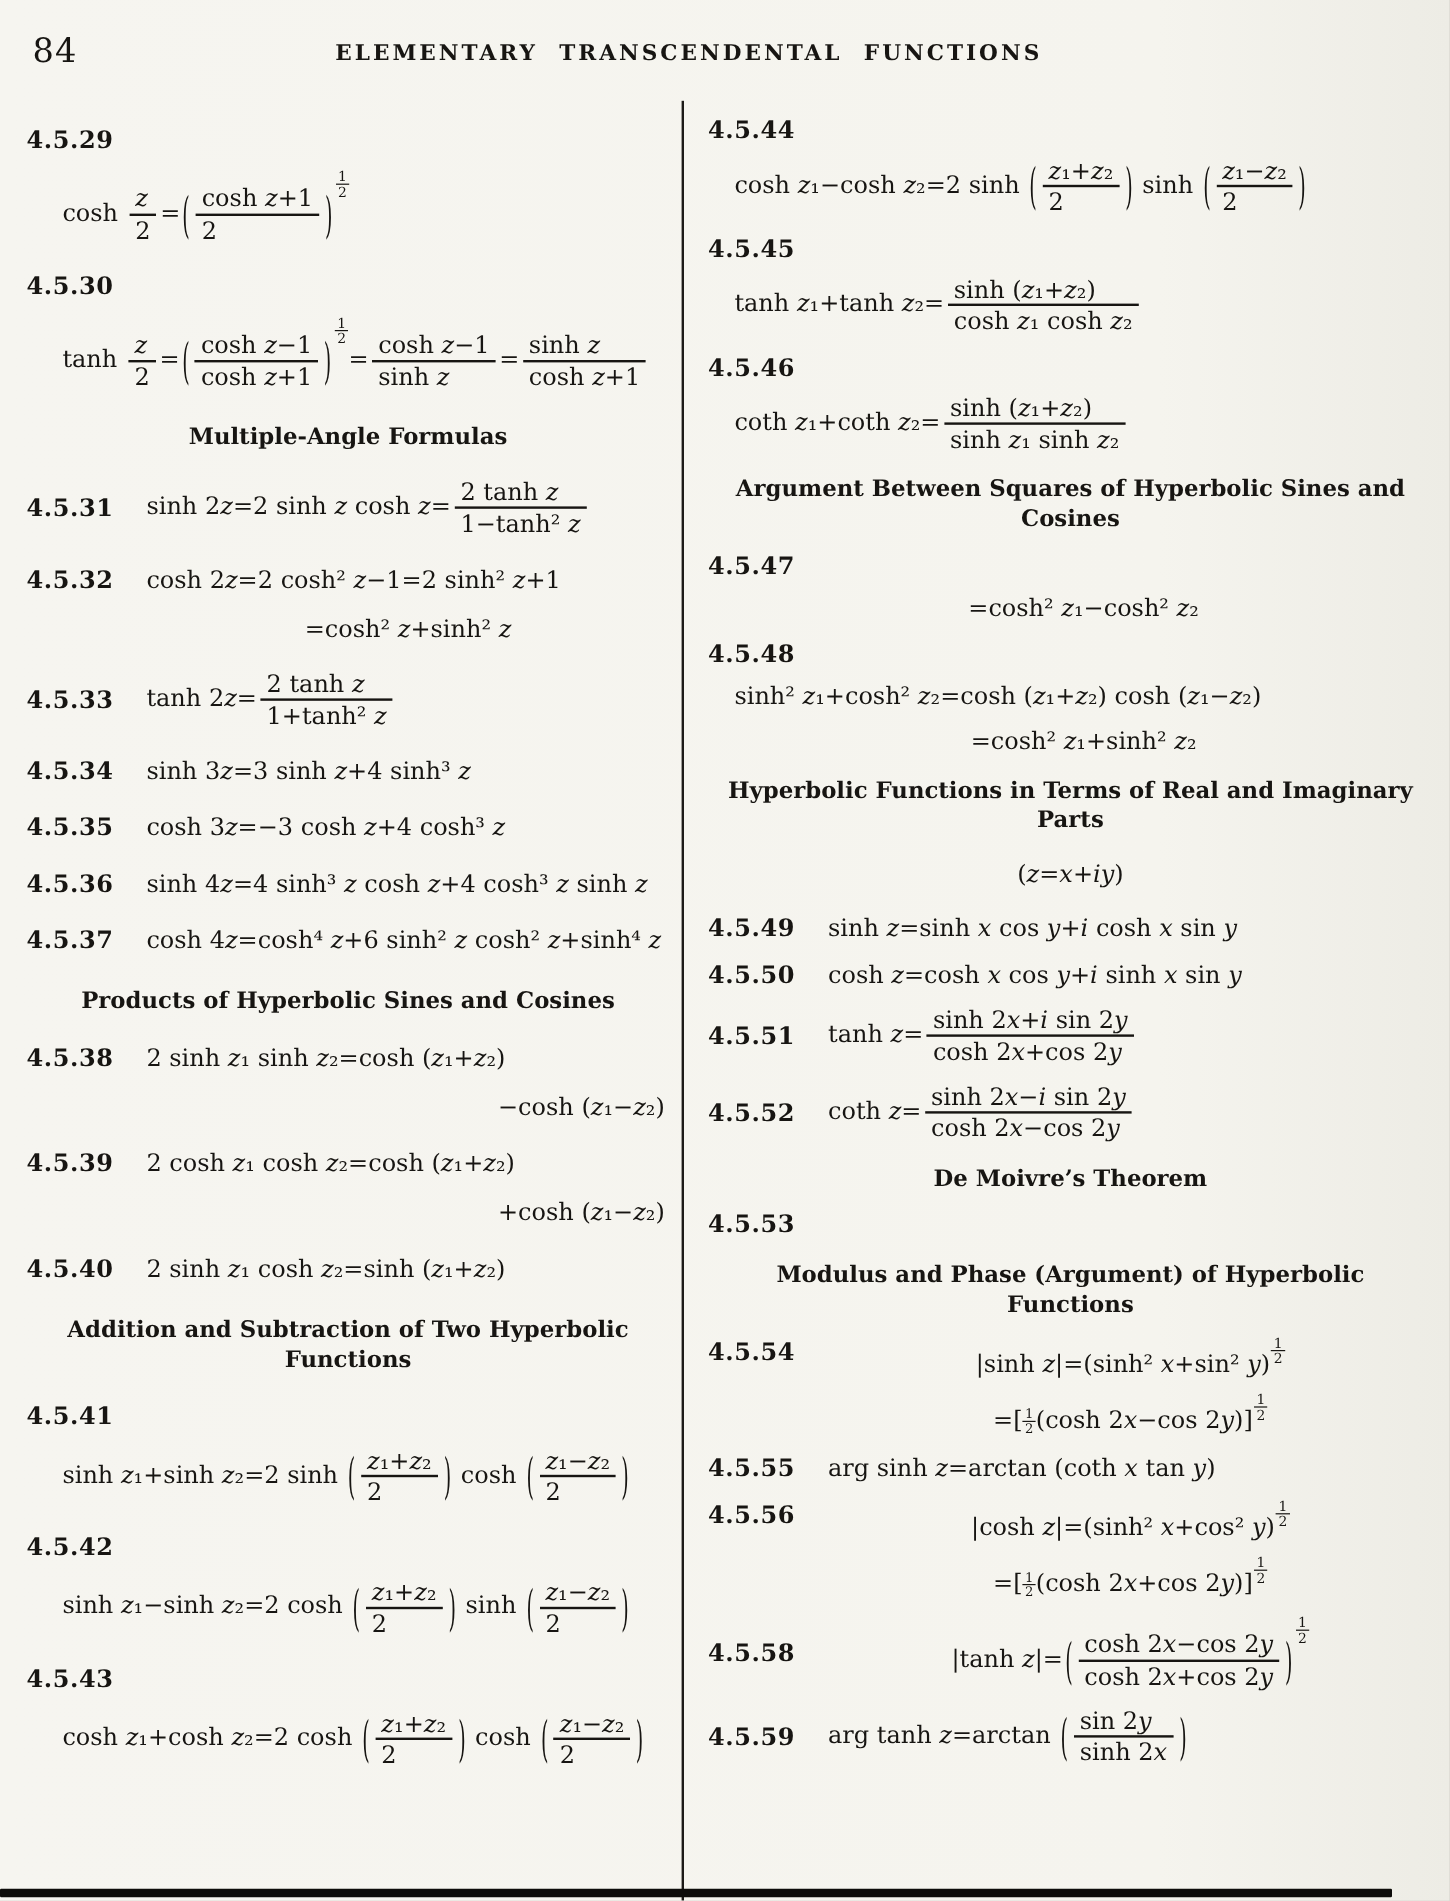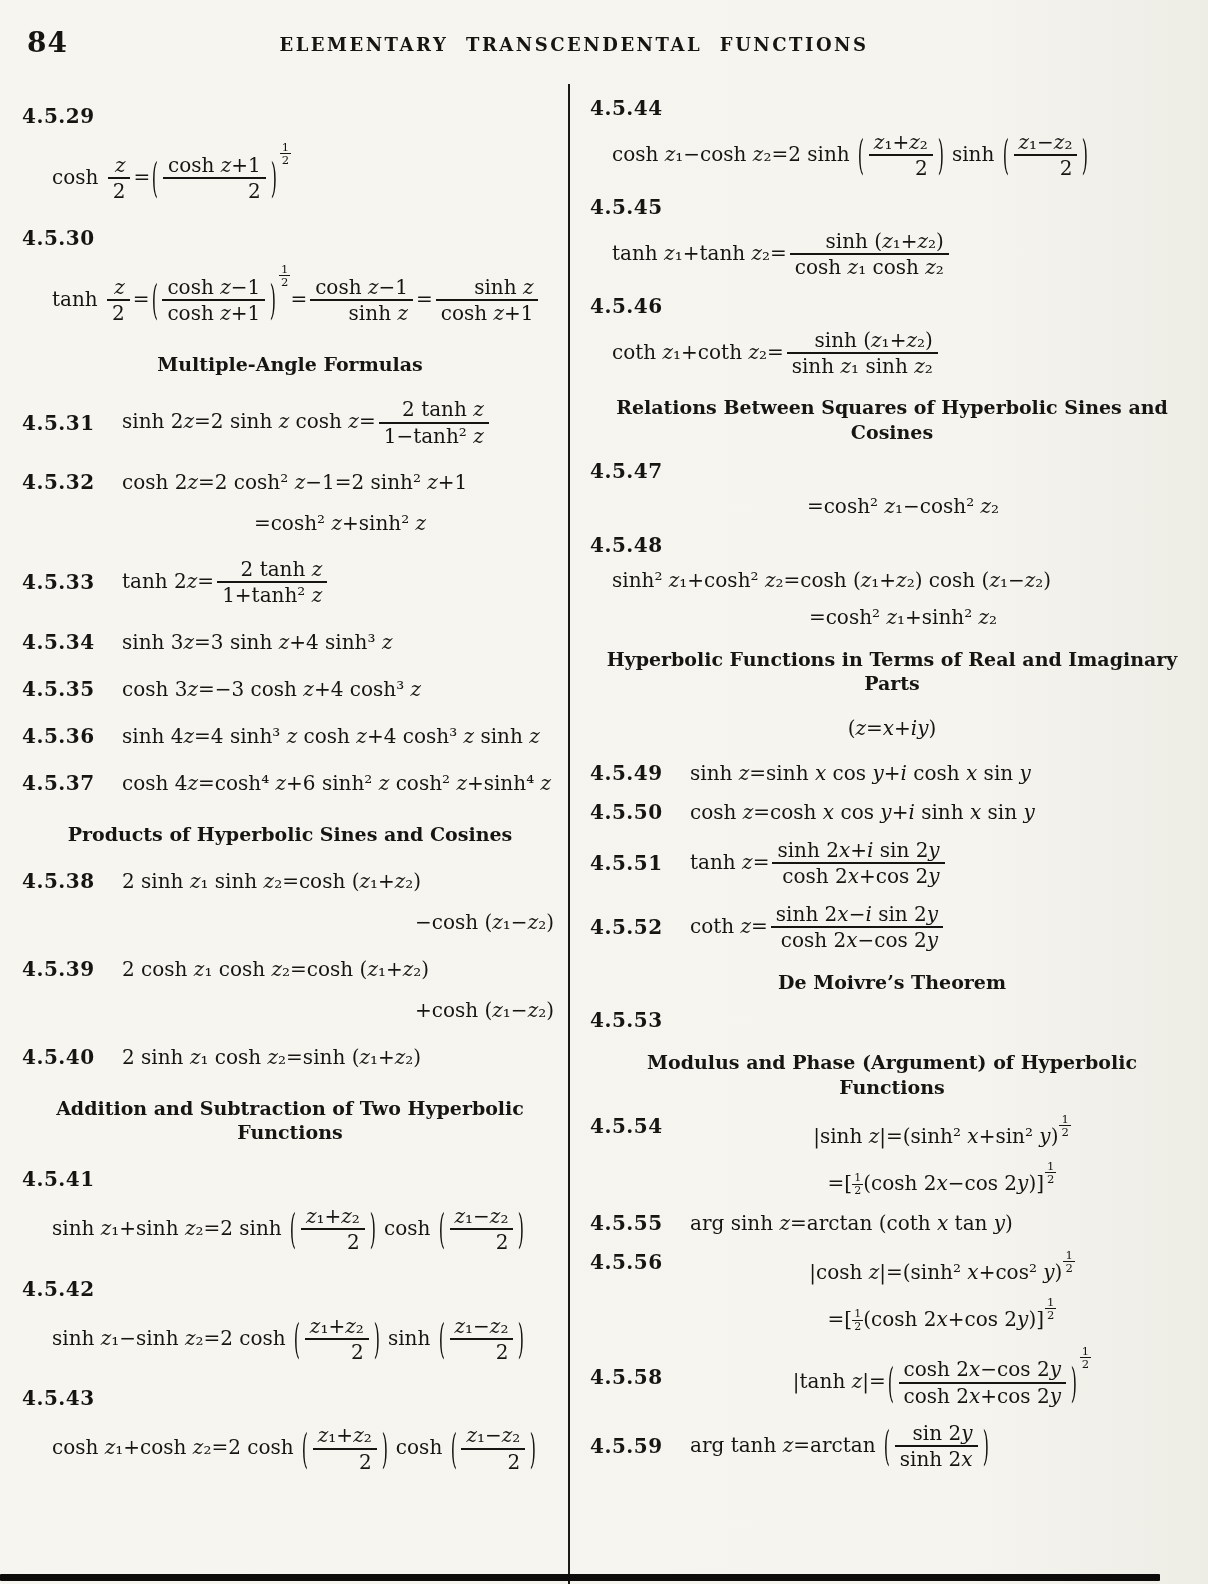--- a/index.html
+++ b/index.html
@@ -1,21 +1,21 @@
 <!DOCTYPE html>
 <html><head>
 <meta charset="utf-8">
 <title>Elementary Transcendental Functions — p. 84</title>
 <style>
   html,body{margin:0;padding:0;background:#d8d6d0;}
   .page{position:relative;width:1208px;height:1584px;overflow:hidden;color:#171512;
         background:linear-gradient(90deg,#f6f5f0 0%,#f5f4ee 80%,#edece5 100%);
         font-family:"DejaVu Serif","Liberation Serif",serif;}
   .pagehead{position:relative;height:74px;}
-  .pgnum{position:absolute;left:27px;top:26px;font-size:28px;font-weight:bold;letter-spacing:1px;}
+  .pgnum{position:absolute;left:27px;top:26px;font-size:28px;font-weight:normal;letter-spacing:1px;}
   .runhead{position:absolute;left:0;right:60px;top:34px;text-align:center;font-size:18px;
            font-weight:bold;letter-spacing:2.5px;word-spacing:9px;}
   .cols{display:flex;align-items:stretch;box-sizing:border-box;height:1510px;padding:8px 14px 0 22px;}
   .col{box-sizing:border-box;}
   .colL{width:540px;flex:none;padding-right:4px;}
   .divider{width:2px;background:#1c1a17;flex:none;margin:2px 6px 0 6px;}
   .colR{flex:1;min-width:0;padding-left:14px;}
 
   .shead{font-weight:bold;text-align:center;font-size:19px;line-height:1.3;margin:26px 4px 13px;}
   .colR .shead{margin:17px 2px 9px;}
@@ -31,21 +31,21 @@
   .colR .eq.block .lab{margin-bottom:9px;}
   .eq.block .body{padding-left:30px;}
   .colR .eq.block .body{padding-left:22px;}
   .eq.center .body{text-align:center;}
   .fl+.fl{margin-top:15px;}
   .colR .fl+.fl{margin-top:11px;}
   .fl.right{text-align:right;padding-right:4px;}
   .fl.center{text-align:center;}
 
   
-  .fr{display:inline-block;vertical-align:middle;text-align:right;line-height:1.12;margin:1px 3px;}
+  .fr{display:inline-block;vertical-align:middle;text-align:left;line-height:1.12;margin:1px 3px;}
   .fr .fn{display:block;border-bottom:2px solid #171512;padding:0 5px 1px;}
   .fr .fd{display:block;padding:1px 5px 0;}
   .sup{font-size:58%;vertical-align:.6em;line-height:0;margin-left:1px;}
   .bp{display:inline-block;transform:scaleY(2.05) scaleX(.8);line-height:1;vertical-align:middle;margin:0 1px;}
   .bp+.sup{vertical-align:1.7em;}
   .hf{display:inline-block;vertical-align:middle;font-size:55%;line-height:1.05;text-align:center;}
   .sup .hf{font-size:100%;vertical-align:baseline;}
   .hf .hn{display:block;border-bottom:1px solid #171512;padding:0 2px;}
   .hf .hd{display:block;}
   i{font-style:italic;}
@@ -172,21 +172,21 @@
           <div class="body">
             <div class="fl">tanh <i>z</i>₁+tanh <i>z</i>₂=<span class="fr"><span class="fn">sinh (<i>z</i>₁+<i>z</i>₂)</span><span class="fd">cosh <i>z</i>₁ cosh <i>z</i>₂</span></span></div>
           </div>
         </div>
         <div class="eq block">
           <span class="lab">4.5.46</span>
           <div class="body">
             <div class="fl">coth <i>z</i>₁+coth <i>z</i>₂=<span class="fr"><span class="fn">sinh (<i>z</i>₁+<i>z</i>₂)</span><span class="fd">sinh <i>z</i>₁ sinh <i>z</i>₂</span></span></div>
           </div>
         </div>
-        <div class="shead">Relations Between Squares of Hyperbolic Sines and Cosines</div>
+        <div class="shead">Argument Between Squares of Hyperbolic Sines and Cosines</div>
         <div class="eq block multi">
           <span class="lab">4.5.47</span>
           <div class="body">
             <div class="fl center">=cosh² <i>z</i>₁−cosh² <i>z</i>₂</div>
           </div>
         </div>
         <div class="eq block multi">
           <span class="lab">4.5.48</span>
           <div class="body">
             <div class="fl">sinh² <i>z</i>₁+cosh² <i>z</i>₂=cosh (<i>z</i>₁+<i>z</i>₂) cosh (<i>z</i>₁−<i>z</i>₂)</div>

